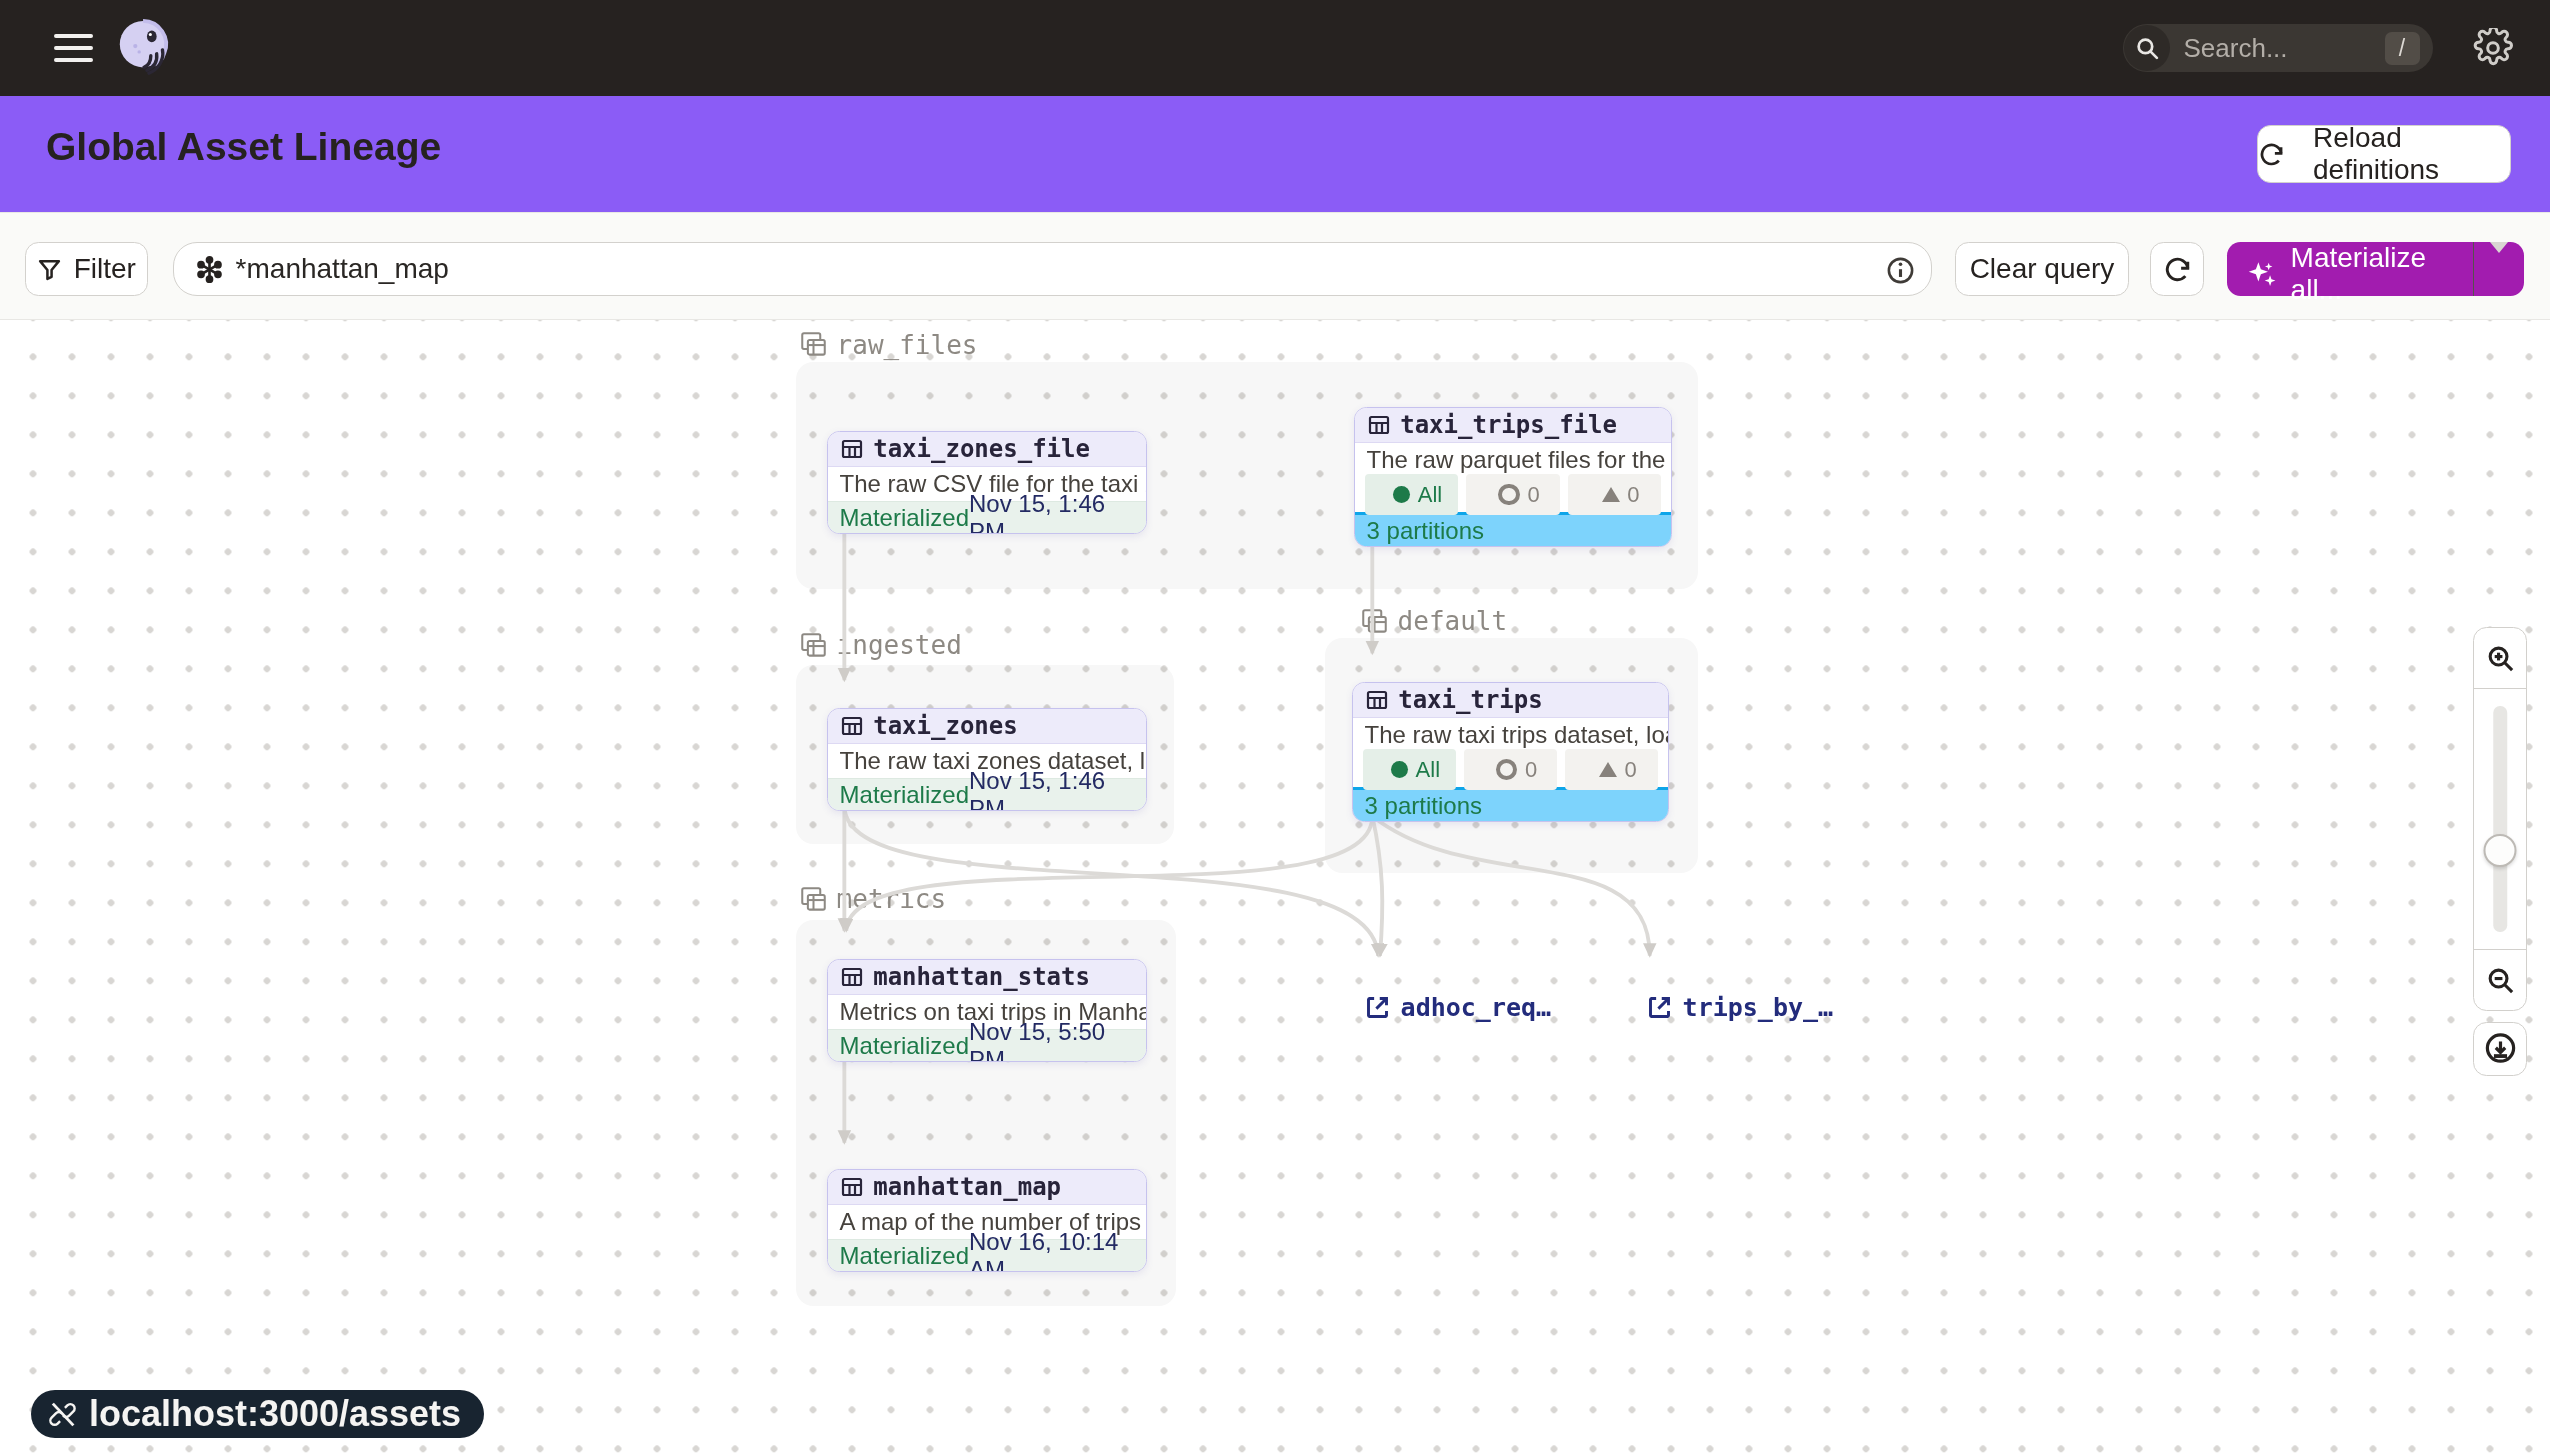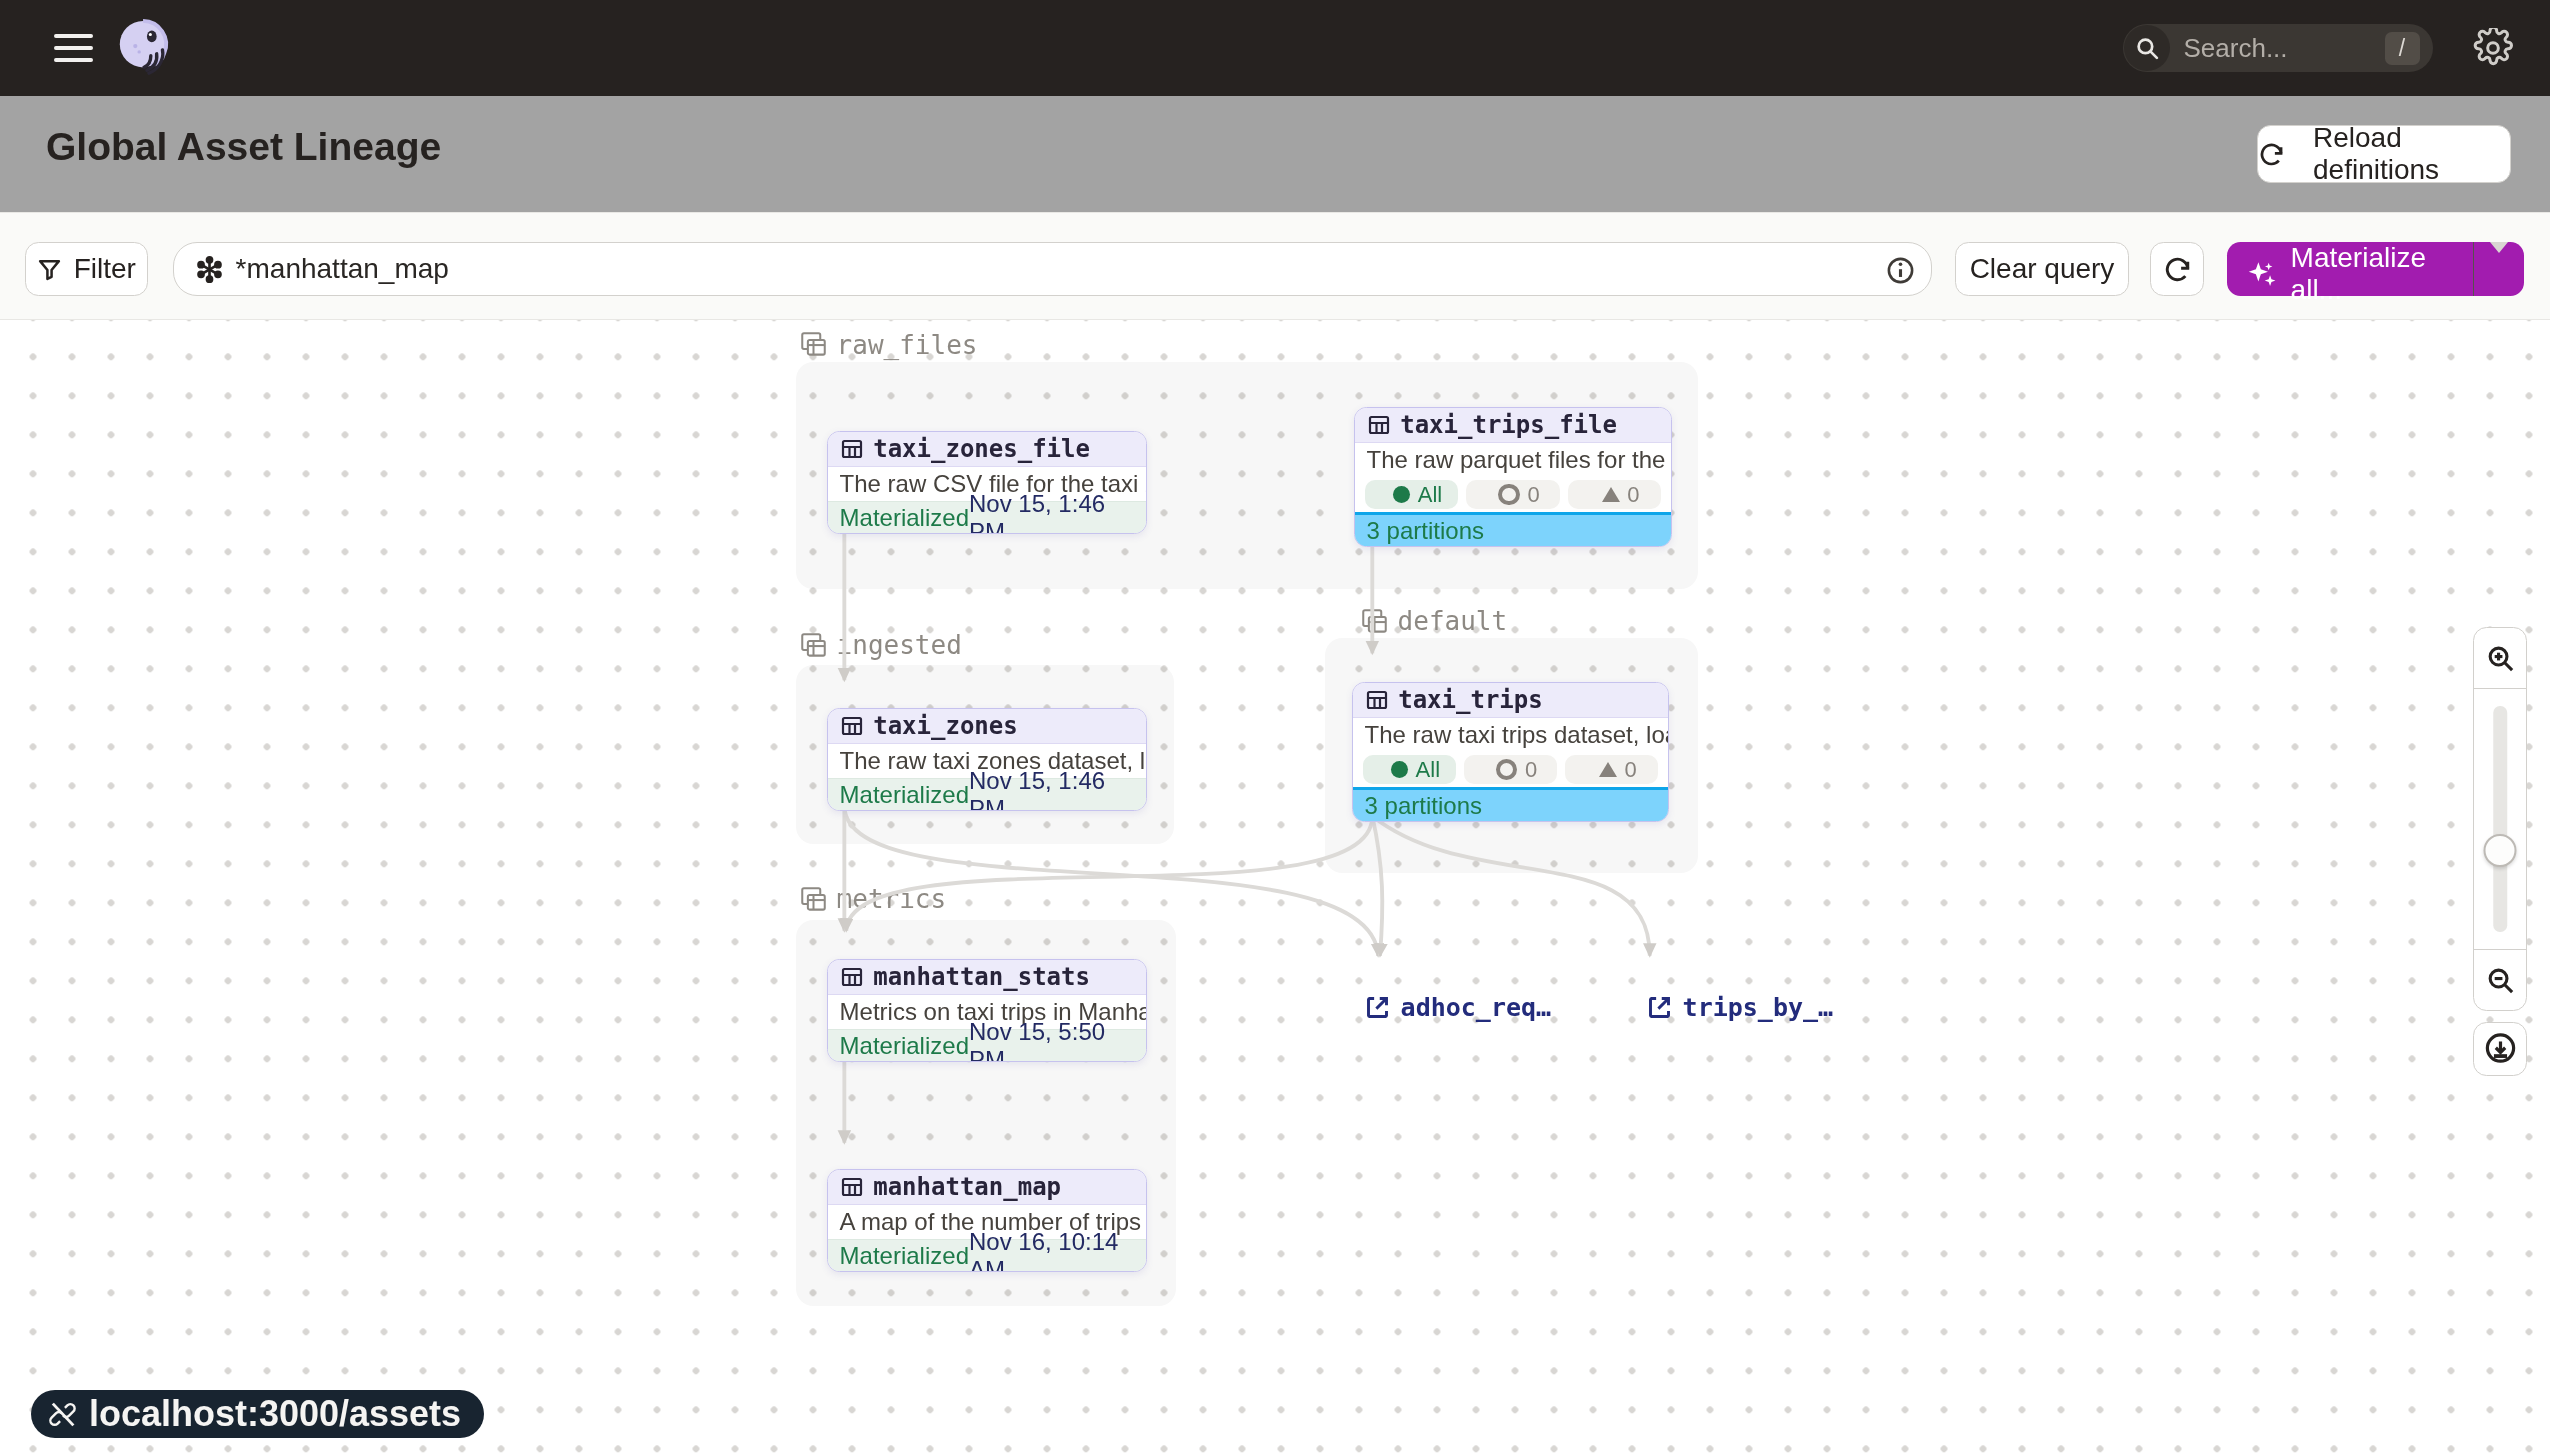--- a/index.html
+++ b/index.html
@@ -17,21 +17,21 @@
   .navlinks .active{color:#ffffff;font-weight:bold;}
   .nav-right{position:absolute;right:37px;top:0;height:96px;display:flex;align-items:center;gap:40px;}
   .searchpill{width:310px;height:48px;background:#3b3733;border-radius:24px;display:flex;
               align-items:center;position:relative;}
   .search-circ{width:46px;height:46px;border-radius:50%;background:#2e2a27;display:flex;
                align-items:center;justify-content:center;margin-left:1px;}
   .search-ph{color:#b3aea8;font-size:26px;margin-left:13.5px;flex:1;}
   .kbd{width:35px;height:33px;background:#524d47;border-radius:6.7px;color:#ddd9d4;font-size:23px;
        display:flex;align-items:center;justify-content:center;margin-right:13.5px;}
   
-  .header{position:absolute;left:0;top:96px;width:2550px;height:116px;background:#a3a3a3;
+  .header{position:absolute;left:0;top:96px;width:2550px;height:116px;background:#8b5cf6;
           border-bottom:1px solid #e9e8e5;}
   .page-title{position:absolute;left:46px;top:29px;font-size:39px;font-weight:bold;color:#262220;}
   .btn{background:#fff;border:1px solid #d3d1cd;border-radius:13.5px;display:flex;align-items:center;
        justify-content:center;gap:11.6px;font-size:28px;color:#262220;cursor:pointer;box-sizing:border-box;}
   .reload-btn{position:absolute;right:39px;top:29px;width:254px;height:58px;gap:28px;}
   
   .toolbar{position:absolute;left:0;top:213px;width:2550px;height:106px;background:#fafaf8;
            border-bottom:1px solid #e8e7e4;}
   .filter-btn{position:absolute;left:25px;top:29px;width:123px;height:54px;}
   .query-input{position:absolute;left:173px;top:29px;width:1759px;height:54px;background:#fff;
@@ -61,21 +61,21 @@
   .node-header{height:34px;background:#edebfa;border-bottom:1px solid #ddd9f3;display:flex;
                align-items:center;gap:9.6px;padding:0 11.6px;}
   .node-name{font-family:"DejaVu Sans Mono",monospace;font-weight:bold;font-size:24px;color:#28243a;}
   .node-desc{height:34px;display:flex;align-items:center;padding:0 11.6px;font-size:24px;color:#46423d;
              white-space:nowrap;overflow:hidden;}
   .node-footer{height:31px;background:#e9f2ec;border-top:1px solid #dde9e1;display:flex;
                align-items:center;justify-content:space-between;padding:0 11.6px;}
   .status-mat{font-size:24px;color:#1d7a49;}
   .ts{font-size:24px;color:#232a63;}
   .pills{height:35px;display:flex;align-items:center;gap:7.7px;padding:0 9.6px;}
-  .pill{flex:1;height:29px;border-radius:10px;display:flex;align-items:center;justify-content:center;
+  .pill{flex:1;height:41px;border-radius:4px;display:flex;align-items:center;justify-content:center;
         gap:7.7px;font-size:22px;padding-left:12px;}
   .pill-all{background:#e5efe8;color:#1d7a49;}
   .pill-gray{background:#f3f2ef;color:#87827c;}
   .dot-green{width:17.3px;height:17.3px;border-radius:50%;background:#1d7a49;}
   .ring-gray{width:13.5px;height:13.5px;border-radius:50%;border:4.8px solid #87827c;box-sizing:content-box;}
   .tri-gray{width:0;height:0;border-left:9.6px solid transparent;border-right:9.6px solid transparent;
             border-bottom:15.4px solid #87827c;}
   .part-footer{height:31px;background:#7dd3fc;border-top:3px solid #0ea5e9;display:flex;
                align-items:center;padding:0 11.6px;font-size:24px;color:#1d7a49;}
   .ext-asset{position:absolute;display:flex;align-items:center;gap:9.6px;z-index:4;cursor:pointer;

